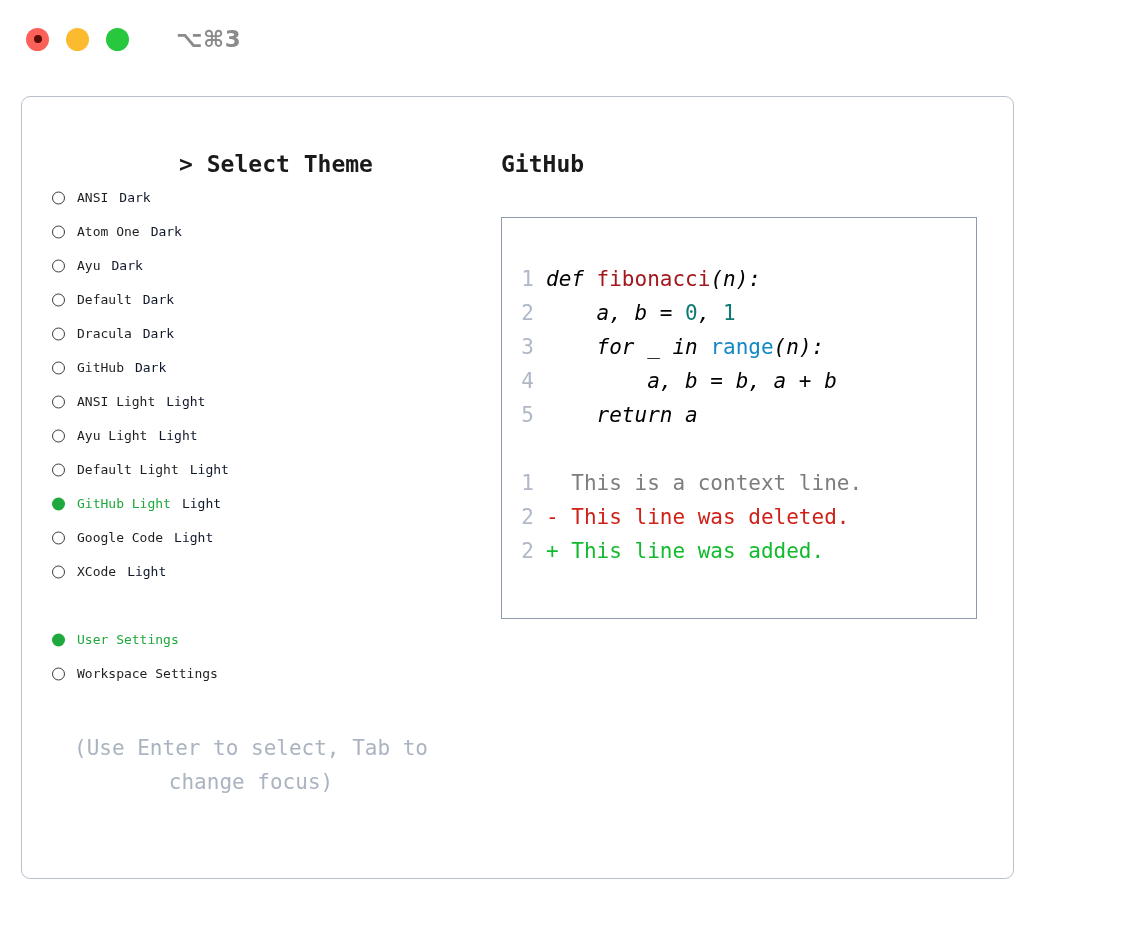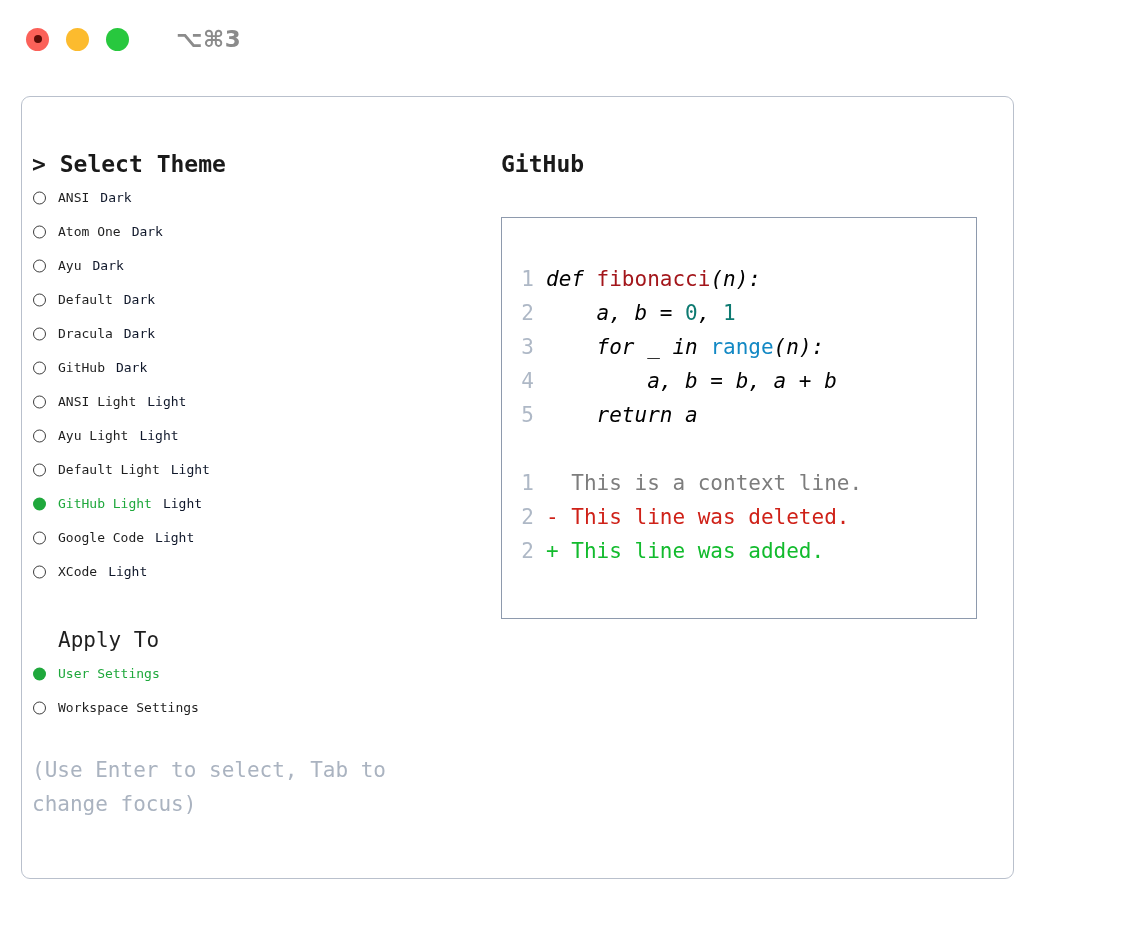--- a/index.html
+++ b/index.html
@@ -81,23 +81,24 @@
   .cols {
     position: absolute;
     left: 0; top: 0;
     width: 100%;
     height: 100%;
   }
 
   
   .left {
     position: absolute;
-    left: 10px;
+    left: 29px;
     top: 50px;
     width: 450px;
+    text-align: center;
   }
   .pane-title {
     font-size: 23px;
     font-weight: 700;
     color: #1a1a1a;
     line-height: 34px;
     white-space: pre;
   }
   .theme-list { margin-top: 0px; }
 
@@ -139,21 +140,21 @@
     align-items: baseline;
     line-height: 34px;
     height: 34px;
     font-size: 21px;
     color: #1f1f1f;
     white-space: pre;
   }
   .apply-section { margin-top: 34px; }
 
   .hint {
-    margin-top: 28px;
+    margin-top: 40px;
     font-size: 21px;
     line-height: 34px;
     color: #aab3c0;
     width: 400px;
     white-space: pre-wrap;
   }
 
   
   .right {
     position: absolute;
@@ -227,24 +228,20 @@
             <div class="row"><span class="marker"><span class="ring"></span></span><span class="label">GitHub</span><span class="variant">Dark</span></div>
             <div class="row"><span class="marker"><span class="ring"></span></span><span class="label">ANSI Light</span><span class="variant">Light</span></div>
             <div class="row"><span class="marker"><span class="ring"></span></span><span class="label">Ayu Light</span><span class="variant">Light</span></div>
             <div class="row"><span class="marker"><span class="ring"></span></span><span class="label">Default Light</span><span class="variant">Light</span></div>
             <div class="row"><span class="marker"><span class="dot"></span></span><span class="label sel">GitHub Light</span><span class="variant">Light</span></div>
             <div class="row"><span class="marker"><span class="ring"></span></span><span class="label">Google Code</span><span class="variant">Light</span></div>
             <div class="row"><span class="marker"><span class="ring"></span></span><span class="label">XCode</span><span class="variant">Light</span></div>
           </div>
 
         <div class="apply-section">
-          <div class="apply-head">
-            <span class="marker"></span>
-            <span class="label">Apply To</span>
-          </div>
           <div id="apply-list">
               <div class="row"><span class="marker"><span class="dot"></span></span><span class="label sel">User Settings</span></div>
               <div class="row"><span class="marker"><span class="ring"></span></span><span class="label">Workspace Settings</span></div>
             </div>
         </div>
 
         <div class="hint">(Use Enter to select, Tab to change focus)</div>
       </div>
 
       <div class="right">

